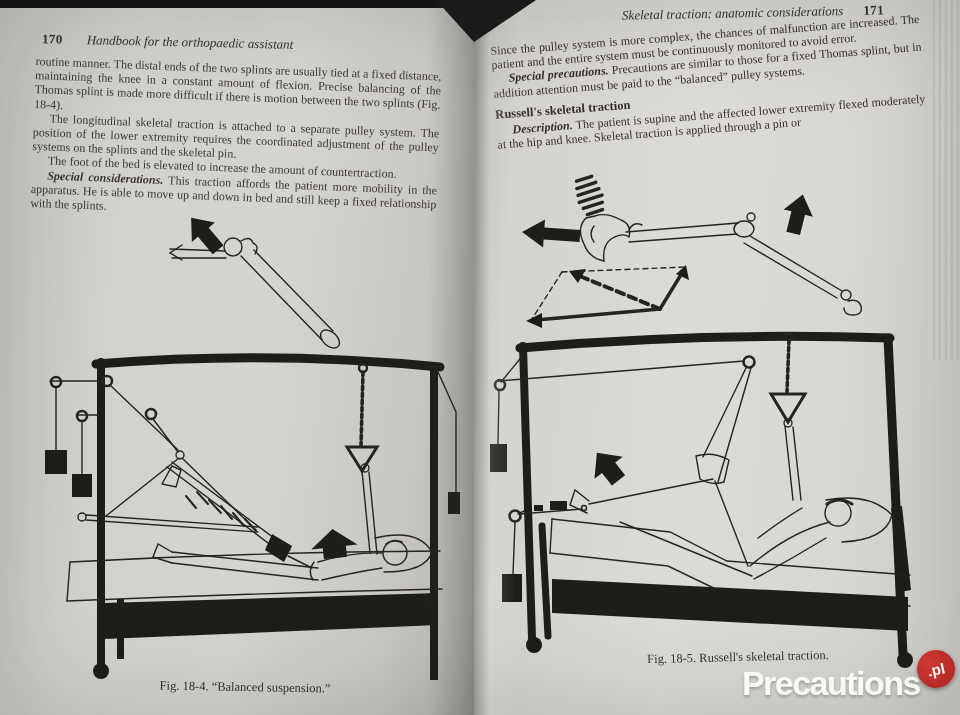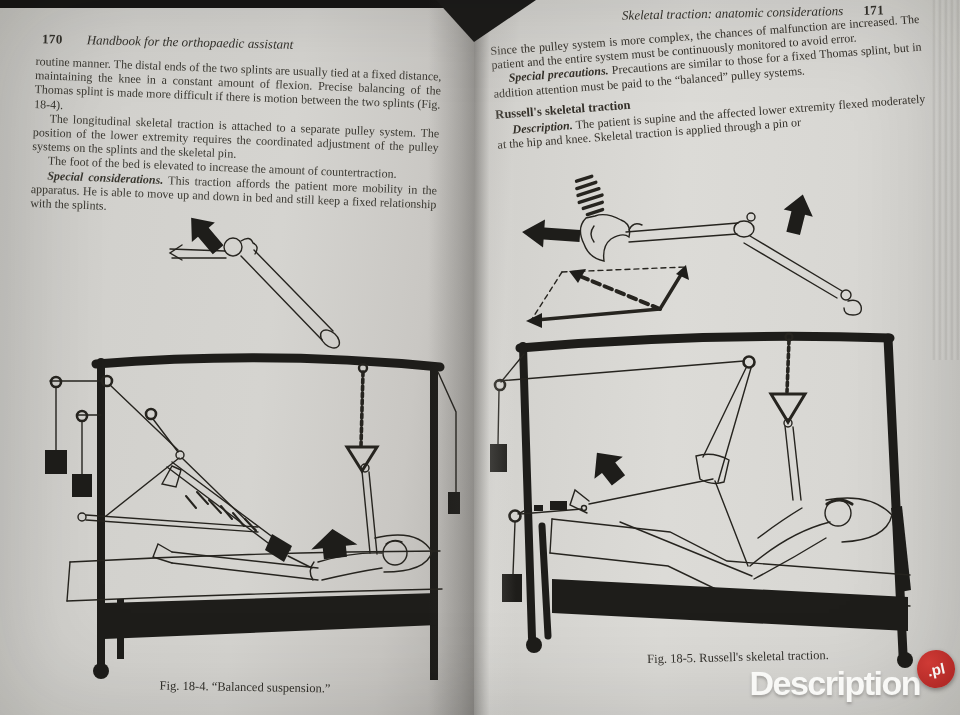--- a/index.html
+++ b/index.html
@@ -264,18 +264,18 @@
     </svg>
 
     <div class="caption caption-right">Fig. 18-5. Russell's skeletal traction.</div>
   </div>
 
   <div class="gutter"></div>
   <div class="top-notch"></div>
   <div class="edge-lines"></div>
 
   <div class="watermark">
-    <span class="wm-text">Description</span>
+    <span class="wm-text">Precautions</span>
     <span class="wm-badge">
       <span>.pl</span>
     </span>
   </div>
 </div>
 
 </body></html>

